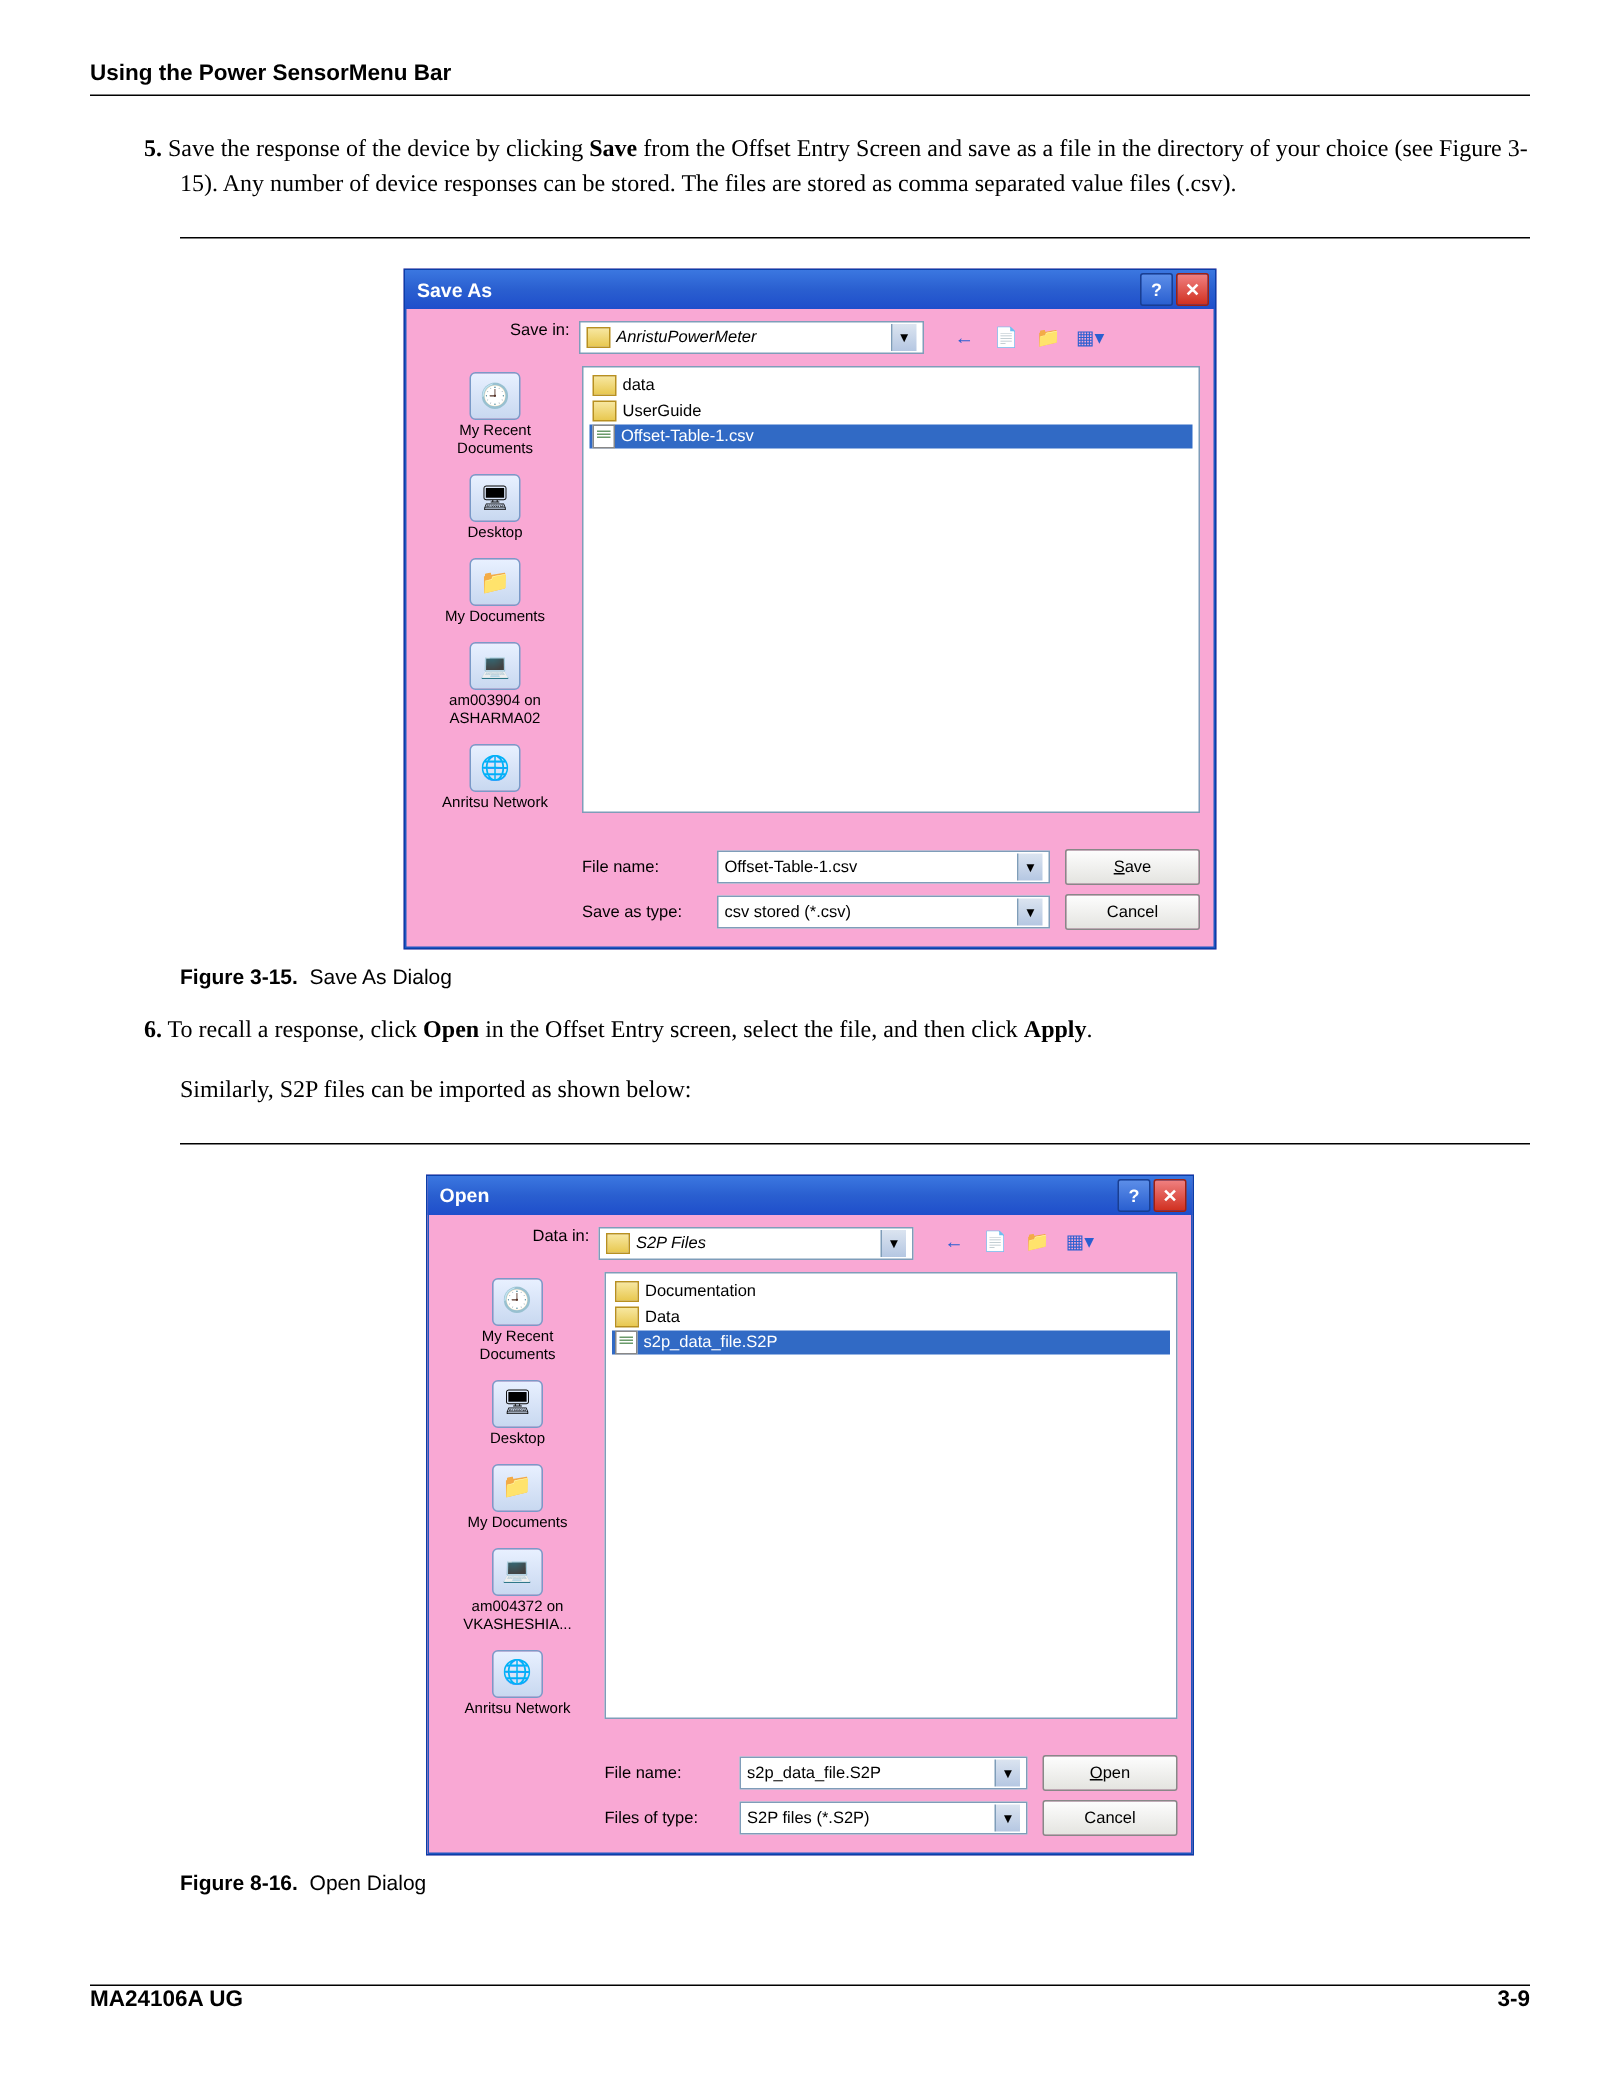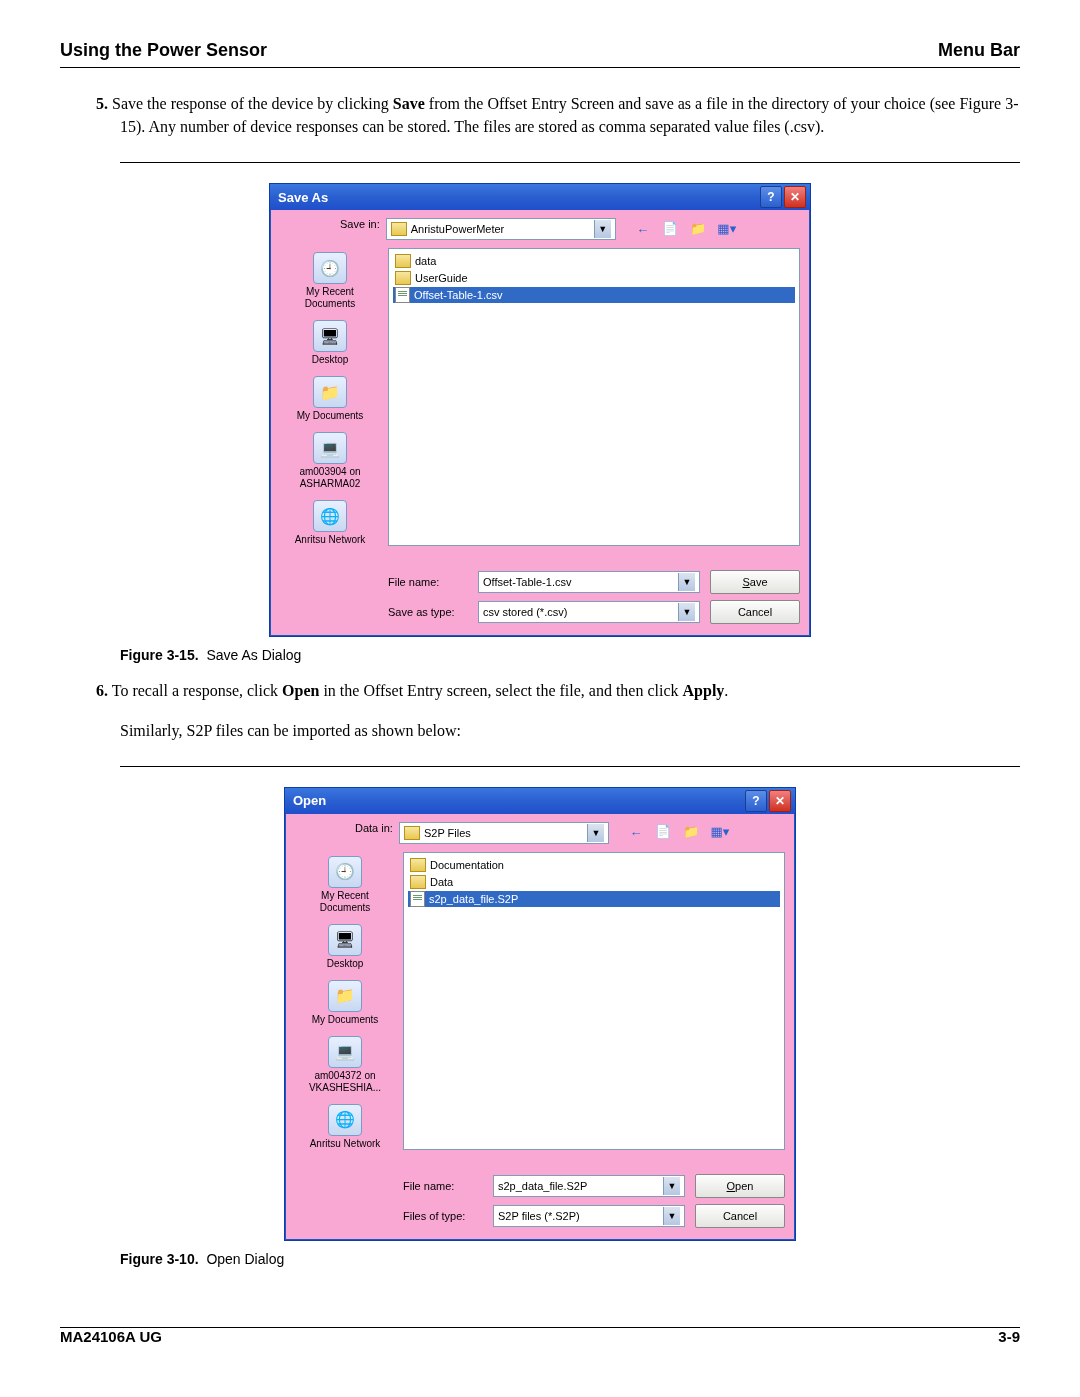--- a/index.html
+++ b/index.html
@@ -8,24 +8,24 @@
     background: #fff;
     font-family: Georgia, 'Times New Roman', serif;
     color: #000;
     width: 1080px;
   }
   .page {
     padding: 40px 60px 40px 60px;
   }
   .header-row {
     display: flex;
-    justify-content: space-between;
+    justify-content: flex-start;
     font-family: Arial, Helvetica, sans-serif;
     font-weight: bold;
-    font-size: 18px;
+    font-size: 15px;
     border-bottom: 1.5px solid #000;
     padding-bottom: 6px;
     margin-bottom: 24px;
   }
   .instruction {
     margin-left: 36px;
     font-size: 16px;
     line-height: 1.45;
     margin-bottom: 6px;
     text-indent: -24px;
@@ -113,20 +113,21 @@
   .xp-select {
     border: 1px solid #7f9db9;
     background: #fff;
     height: 20px;
     display: flex;
     align-items: center;
     padding: 0 4px;
     gap: 4px;
     width: 220px;
     position: relative;
+    font-style: italic;
   }
   .xp-select .folder-open-mini {
     width: 14px; height: 12px;
     background: linear-gradient(#f7e7a0,#e8c850);
     border: 1px solid #b89020;
     position: relative;
   }
   .xp-select .dd {
     margin-left: auto;
     width: 16px; height: 18px;
@@ -450,21 +451,21 @@
           </div>
           <div class="xp-button">
               <span>Cancel</span>
             </div>
         </div>
       </div>
     </div>
   </div>
 
   <div class="caption">
-    <span class="figlabel">Figure 3-10.</span>&nbsp;
+    <span class="figlabel">Figure 8-16.</span>&nbsp;
     <span>Open Dialog</span>
   </div>
 
   <div class="footer-row">
     <span>MA24106A UG</span>
     <span>3-9</span>
   </div>
 </div>
 
 </body></html>

